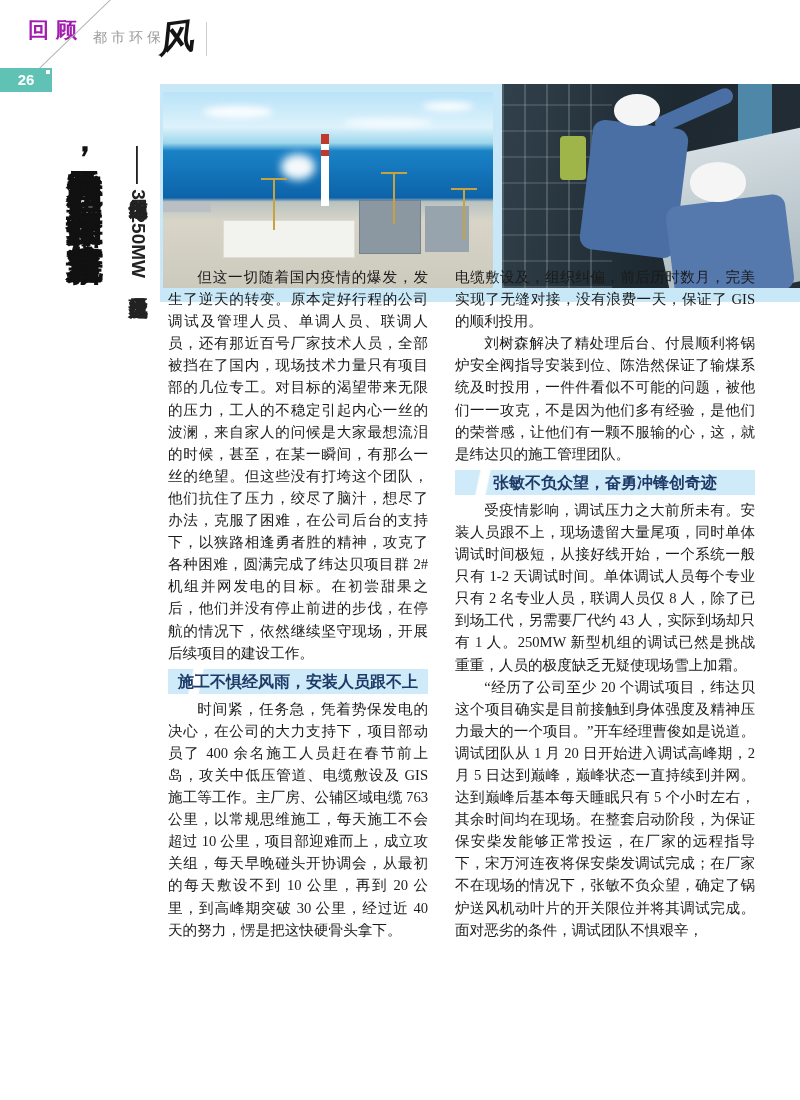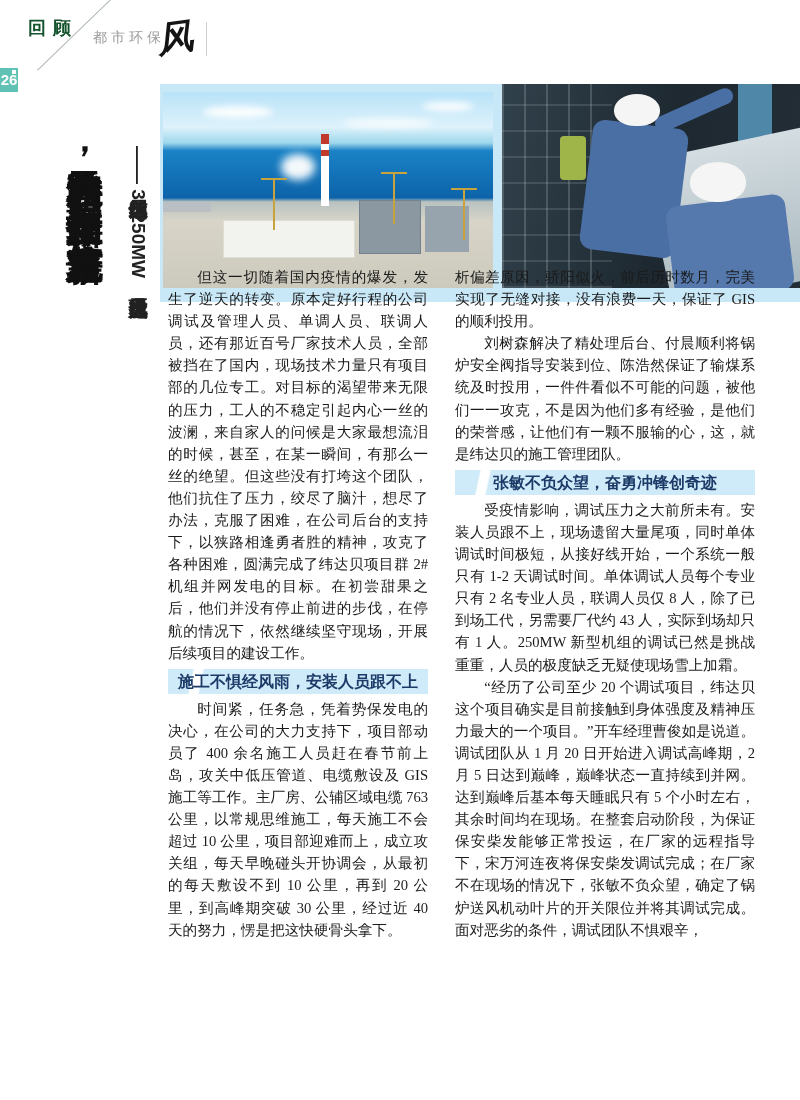--- a/index.html
+++ b/index.html
@@ -1,24 +1,24 @@
 <!DOCTYPE html>
 <html><head>
 <meta charset="utf-8">
 <style>
   html,body{margin:0;padding:0;background:#e9e9e9;}
   .page{position:relative;width:800px;height:1100px;background:#ffffff;overflow:hidden;
         font-family:"Liberation Sans","DejaVu Sans",sans-serif;}
 
   
-  .section-label{position:absolute;left:28px;top:16px;font-size:18px;font-weight:bold;
-    letter-spacing:7px;color:#14532d;}
+  .section-label{position:absolute;left:28px;top:16px;font-size:21px;font-weight:bold;
+    letter-spacing:7px;color:#a21caf;}
   .diag-line{position:absolute;left:37px;top:70px;width:102px;height:1px;background:#aeb6b6;
     transform:rotate(-44deg);transform-origin:left top;}
-  .page-num{position:absolute;left:0;top:68px;width:18px;height:24px;background:#5fc2b4;
+  .page-num{position:absolute;left:0;top:68px;width:52px;height:24px;background:#5fc2b4;
     color:#fff;font-weight:bold;font-size:15px;text-align:center;line-height:24px;}
   .page-num .notch{position:absolute;right:2px;top:2px;width:4px;height:4px;background:#fff;}
   .brand-text{position:absolute;left:93px;top:29px;font-size:14px;letter-spacing:4px;color:#9a9a9a;}
   .brand-mark{position:absolute;left:157px;top:14px;font-size:36px;font-weight:bold;font-style:italic;
     font-family:"Liberation Serif","DejaVu Serif",serif;color:#141414;transform:rotate(-8deg);}
   .vdiv{position:absolute;left:206px;top:22px;width:1px;height:34px;background:#cfcfcf;}
   .logo20{position:absolute;left:216px;top:12px;width:70px;height:52px;}
   .logo-digits{font-size:37px;font-weight:900;font-style:italic;letter-spacing:-2px;line-height:44px;}
   .logo-d2{color:#2aa7b9;}
   .logo-d0{color:#3fa34d;position:relative;}
@@ -137,20 +137,20 @@
   <div class="subtitle">——记印尼纬达贝 3X250MW 火力发电建设项目群</div>
 
   <div class="col col1">
     <p>但这一切随着国内疫情的爆发，发生了逆天的转变。原本定好行程的公司调试及管理人员、单调人员、联调人员，还有那近百号厂家技术人员，全部被挡在了国内，现场技术力量只有项目部的几位专工。对目标的渴望带来无限的压力，工人的不稳定引起内心一丝的波澜，来自家人的问候是大家最想流泪的时候，甚至，在某一瞬间，有那么一丝的绝望。但这些没有打垮这个团队，他们抗住了压力，绞尽了脑汁，想尽了办法，克服了困难，在公司后台的支持下，以狭路相逢勇者胜的精神，攻克了各种困难，圆满完成了纬达贝项目群 2# 机组并网发电的目标。在初尝甜果之后，他们并没有停止前进的步伐，在停航的情况下，依然继续坚守现场，开展后续项目的建设工作。</p>
     <h3 class="subhead">施工不惧经风雨，安装人员跟不上</h3>
     <p>时间紧，任务急，凭着势保发电的决心，在公司的大力支持下，项目部动员了 400 余名施工人员赶在春节前上岛，攻关中低压管道、电缆敷设及 GIS 施工等工作。主厂房、公辅区域电缆 763 公里，以常规思维施工，每天施工不会超过 10 公里，项目部迎难而上，成立攻关组，每天早晚碰头开协调会，从最初的每天敷设不到 10 公里，再到 20 公里，到高峰期突破 30 公里，经过近 40 天的努力，愣是把这快硬骨头拿下。</p>
 
   </div>
 
   <div class="col col2">
-    <p class="cont">析偏差原因，骄阳似火，前后历时数月，完美实现了无缝对接，没有浪费一天，保证了 GIS 的顺利投用。</p>
+    <p class="cont">电缆敷设及，组织纠偏，前后历时数月，完美实现了无缝对接，没有浪费一天，保证了 GIS 的顺利投用。</p>
     <p>刘树森解决了精处理后台、付晨顺利将锅炉安全阀指导安装到位、陈浩然保证了输煤系统及时投用，一件件看似不可能的问题，被他们一一攻克，不是因为他们多有经验，是他们的荣誉感，让他们有一颗不服输的心，这，就是纬达贝的施工管理团队。</p>
     <h3 class="subhead">张敏不负众望，奋勇冲锋创奇迹</h3>
     <p>受疫情影响，调试压力之大前所未有。安装人员跟不上，现场遗留大量尾项，同时单体调试时间极短，从接好线开始，一个系统一般只有 1-2 天调试时间。单体调试人员每个专业只有 2 名专业人员，联调人员仅 8 人，除了已到场工代，另需要厂代约 43 人，实际到场却只有 1 人。250MW 新型机组的调试已然是挑战重重，人员的极度缺乏无疑使现场雪上加霜。</p>
     <p>“经历了公司至少 20 个调试项目，纬达贝这个项目确实是目前接触到身体强度及精神压力最大的一个项目。”开车经理曹俊如是说道。调试团队从 1 月 20 日开始进入调试高峰期，2 月 5 日达到巅峰，巅峰状态一直持续到并网。达到巅峰后基本每天睡眠只有 5 个小时左右，其余时间均在现场。在整套启动阶段，为保证保安柴发能够正常投运，在厂家的远程指导下，宋万河连夜将保安柴发调试完成；在厂家不在现场的情况下，张敏不负众望，确定了锅炉送风机动叶片的开关限位并将其调试完成。面对恶劣的条件，调试团队不惧艰辛，</p>
   </div>
 
 </div>
 
 </body></html>

